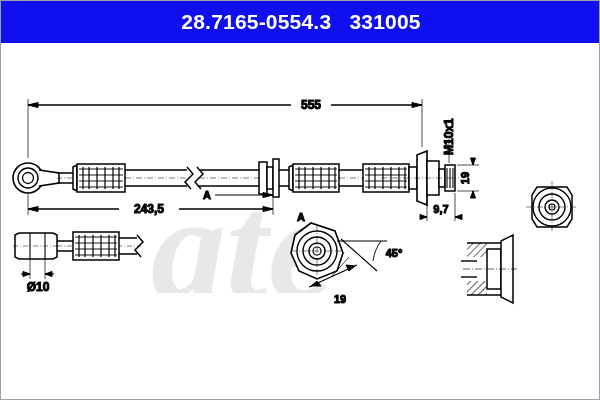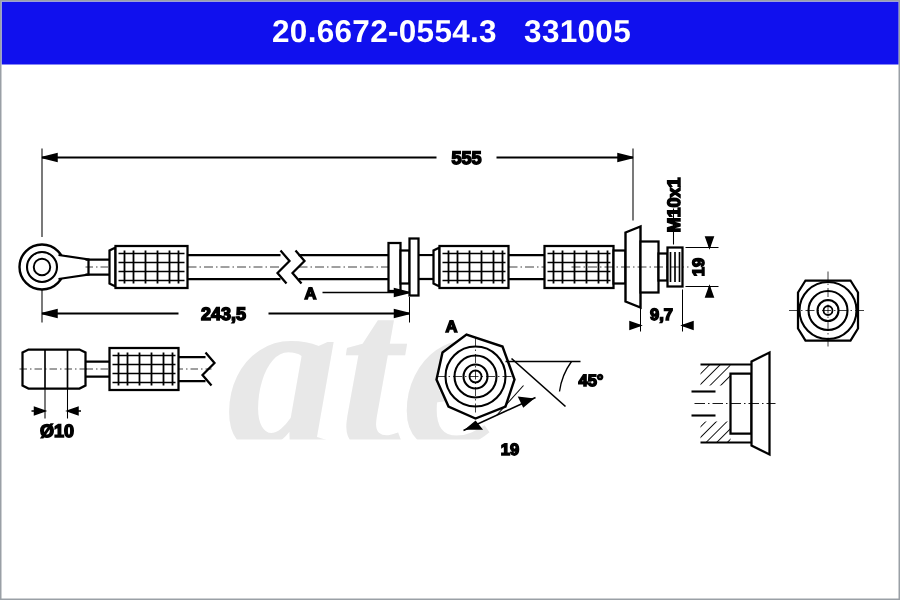--- a/index.html
+++ b/index.html
@@ -77,21 +77,21 @@
     font-weight: bold;
     fill: #e8e8e8;
   }
 </style>
 </head>
 <body>
 
 <div id="page">
 
   <div id="header-bar">
-    <span id="header-title">20.6672-0554.3   331005</span>
+    <span id="header-title">28.7165-0554.3   331005</span>
   </div>
 
   <div id="drawing-area">
     <svg class="canvas" viewBox="0 0 600 357" xmlns="http://www.w3.org/2000/svg">
 
       <g>
         <text class="wmtext" x="150" y="255">ate</text>
         <rect x="148" y="120" width="230" height="24" fill="#ffffff"></rect>
         <rect x="60" y="250" width="360" height="14" fill="#ffffff"></rect>
       </g>

